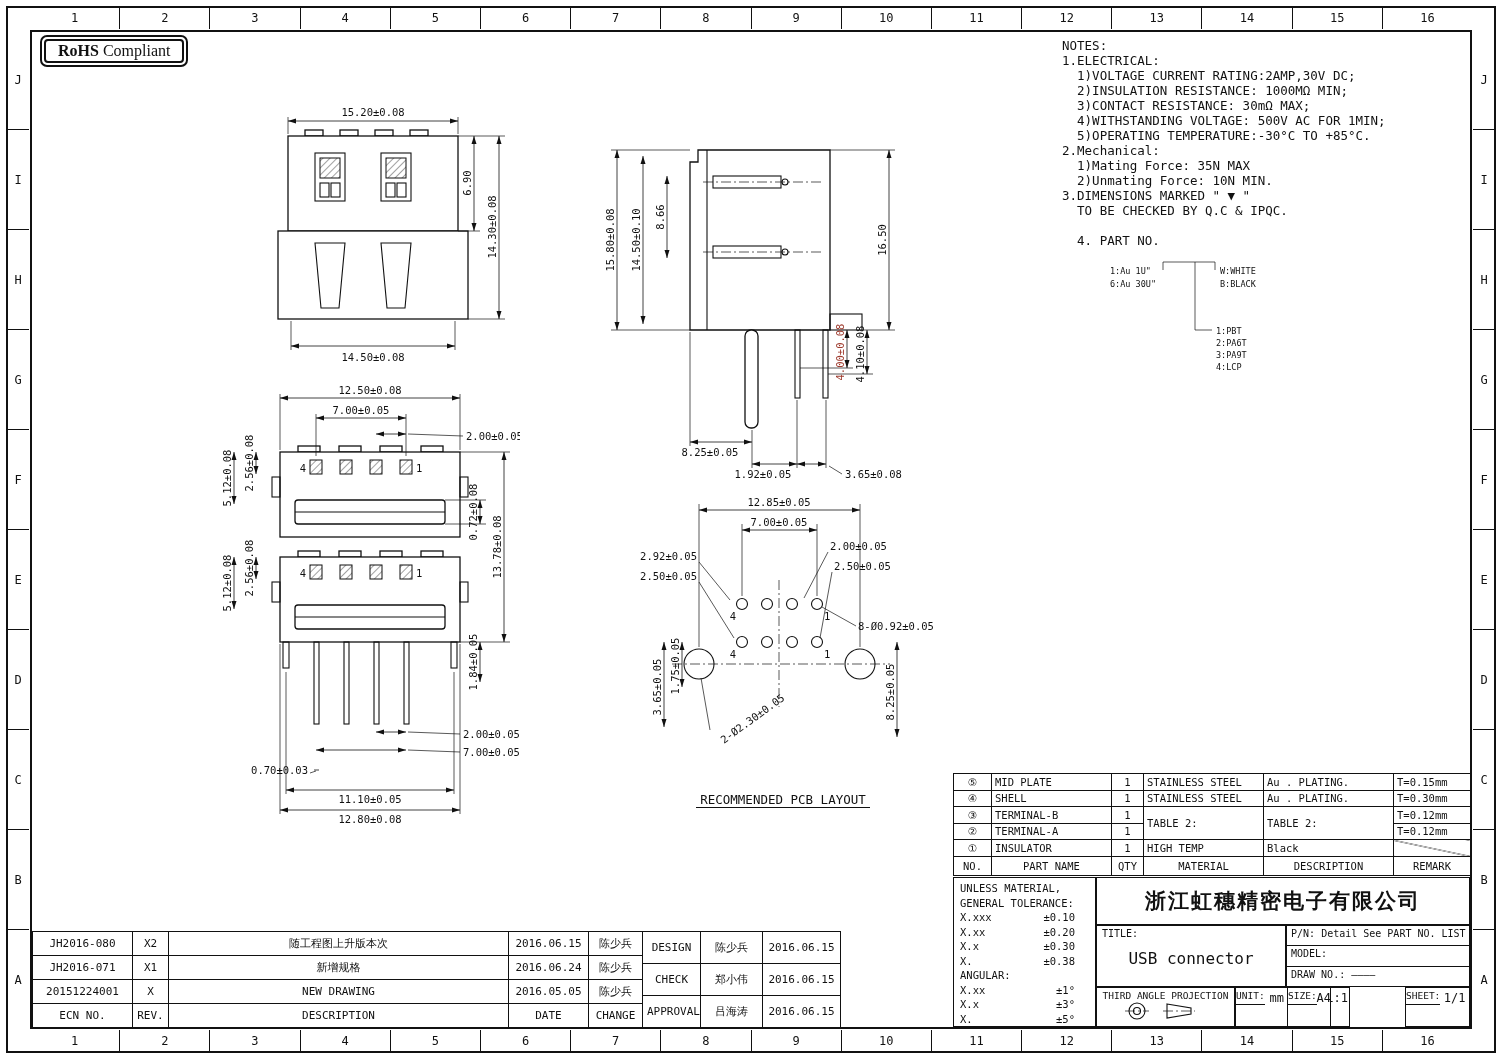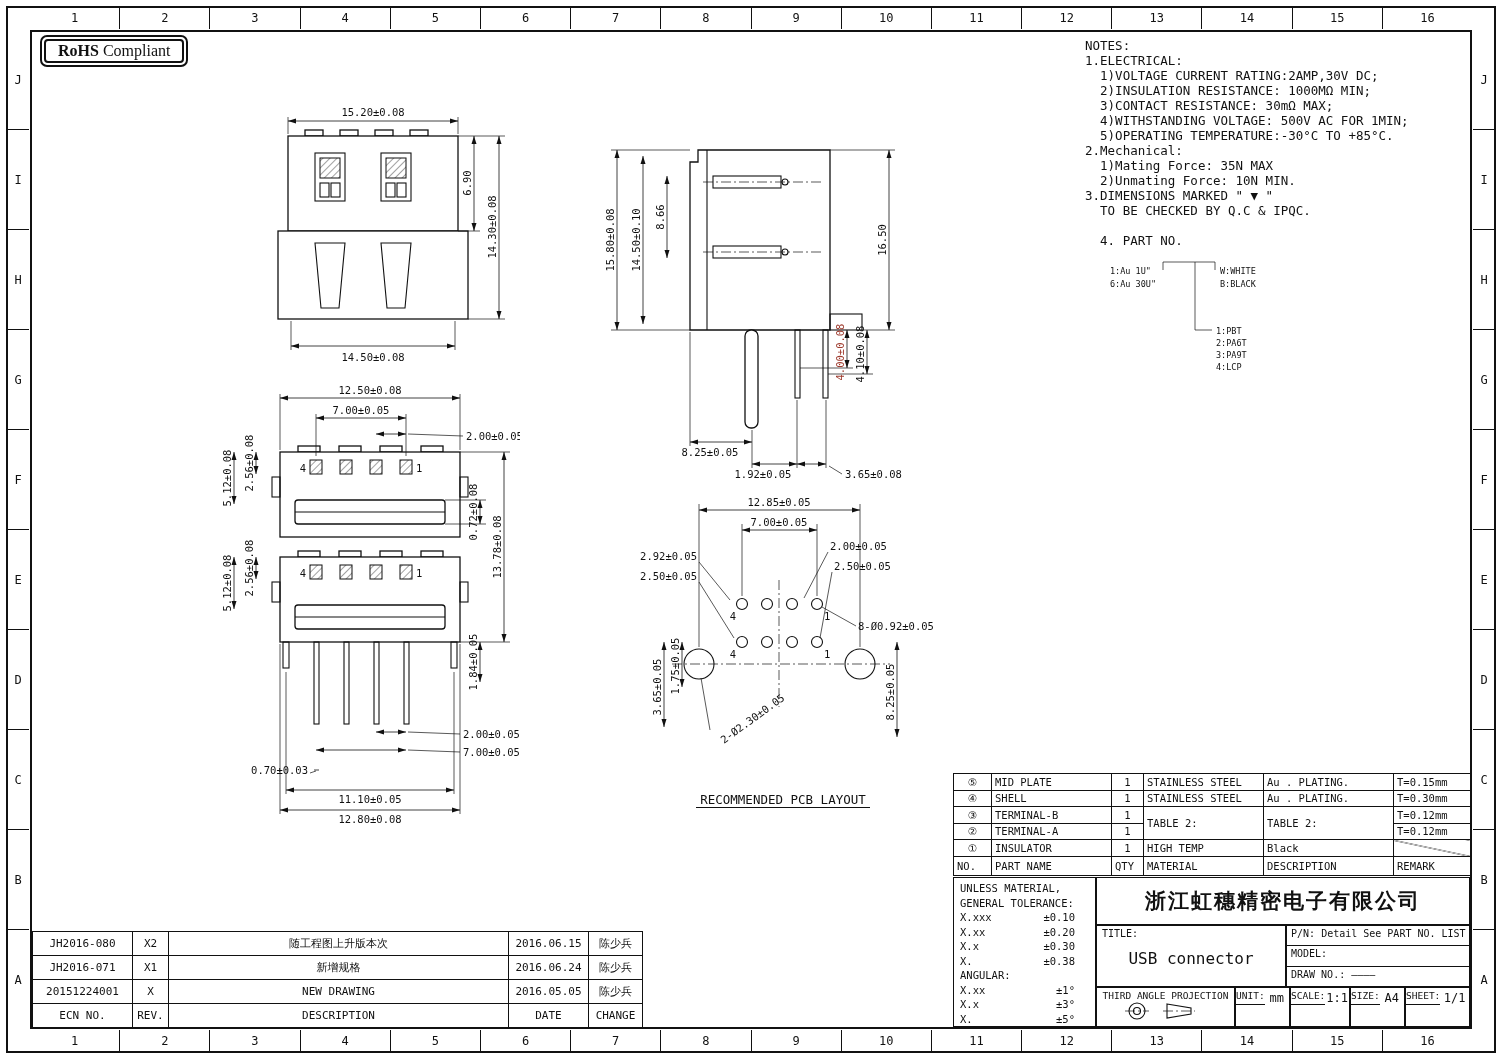--- a/index.html
+++ b/index.html
@@ -15,21 +15,21 @@
   .strip.h.top{top:7px}.strip.h.bottom{top:1030px}
   .strip.h .cell + .cell{border-left:1px solid #111}
   .strip.v{top:30px;height:999px;width:22px;flex-direction:column}
   .strip.v.left{left:7px}.strip.v.right{left:1473px}
   .strip.v .cell + .cell{border-top:1px solid #111}
   
   #rohs{position:absolute;left:40px;top:35px;border:2px solid #111;border-radius:7px;padding:2px;background:#fff}
   #rohs .inner{border:2px solid #111;border-radius:4px;padding:1px 12px;font-family:Liberation Serif, serif;font-size:16px;white-space:nowrap}
   #rohs .strong{font-weight:bold}
   
-  #notes{position:absolute;left:1085px;top:38px;width:400px}
+  #notes{position:absolute;left:1062px;top:38px;width:400px}
   .note-line{white-space:pre;font-size:12.5px;line-height:15px;min-height:15px}
   
   .view{position:absolute}
   .view text{font-family:"DejaVu Sans Mono",monospace;font-size:10.5px;fill:#111}
   .view text.sm{font-size:8.5px}
   .view text.red{fill:#9e3a2d}
   .geo{fill:#fff;stroke:#111;stroke-width:1.3}
   .geo2{fill:none;stroke:#111;stroke-width:1.1}
   .hatched{fill:url(#hatch);stroke:#111;stroke-width:1}
   .ext{stroke:#111;stroke-width:.7}
@@ -41,40 +41,40 @@
   
   table{border-collapse:collapse;table-layout:fixed}
   td{border:1px solid #111;font-size:11px;padding:0 4px;text-align:center;overflow:hidden;white-space:nowrap}
   #rev-table{position:absolute;left:32px;top:931px;width:610px}
   #rev-table td{height:24px}
   #appr-table{position:absolute;left:642px;top:931px;width:198px}
   #appr-table td{height:32px}
   #bom-table{position:absolute;left:953px;top:773px;width:517px;background:#fff}
   #bom-table td{height:16.5px;font-size:10.5px;padding:0 3px;text-align:left}
   #bom-table td.c{text-align:center}
-  #bom-table .head td{text-align:left;height:19px}
+  #bom-table .head td{text-align:center;height:19px}
   td.diag{background:linear-gradient(to top right,transparent calc(50% - .6px),#111 50%,transparent calc(50% + .6px))}
   
   .blockcell{position:absolute;border:1px solid #111;background:#fff}
   #tol-block{left:953px;top:877px;width:143px;height:150px;padding:3px 6px;font-size:10.5px;line-height:14.5px}
   .tol-row{display:flex;justify-content:space-between;padding-right:14px}
   #company-cell{left:1096px;top:877px;width:374px;height:48px;display:flex;align-items:center;justify-content:center;font-family:"DejaVu Sans",sans-serif;font-size:21px;font-weight:bold;letter-spacing:2px}
   #title-cell{left:1096px;top:925px;width:190px;height:62px;padding:2px 5px}
   #title-cell .lbl{font-size:10px}
   #title-cell .val{font-size:16px;text-align:center;margin-top:10px}
   #pn-cell{left:1286px;top:925px;width:184px;height:62px;display:flex;flex-direction:column}
   #pn-cell .row{flex:1;font-size:10px;padding:2px 4px;white-space:nowrap}
   #pn-cell .row + .row{border-top:1px solid #111}
   #proj-cell{left:1096px;top:987px;width:139px;height:40px;text-align:center;font-size:9.5px;padding-top:2px}
   .mini{top:987px;height:40px;display:flex;flex-direction:row;text-align:center}
   .mini .lbl{font-size:9.5px;border-bottom:1px solid #111;height:17px;line-height:16px}
   .mini .val{font-size:12px;flex:1;line-height:21px}
   #unit-cell{left:1235px;width:55px}
   #scale-cell{left:1290px;width:60px}
-  #size-cell{left:1350px;width:55px}
+  #size-cell{left:1287px;width:44px}
   #sheet-cell{left:1405px;width:65px}
 </style>
 </head>
 <body>
 
 <div id="sheet">
   <svg width="0" height="0" style="position:absolute">
     <defs>
       <marker id="arw" viewBox="0 0 8 6" markerWidth="8" markerHeight="6" refX="8" refY="3" orient="auto-start-reverse" markerUnits="userSpaceOnUse">
         <path d="M8,3 L0,0.5 L0,5.5 Z" fill="#111"></path>
@@ -601,13 +601,38 @@
       <tr>
         <td>ECN NO.</td>
           <td>REV.</td>
           <td>DESCRIPTION</td>
           <td>DATE</td>
           <td>CHANGE</td>
       </tr>
     </tbody>
   </table>
 
+  <table id="appr-table">
+    <colgroup>
+        <col style="width:58px">
+        <col style="width:62px">
+        <col style="width:78px">
+      </colgroup>
+    <tbody>
+
+    <tr>
+        <td>DESIGN</td>
+          <td>陈少兵</td>
+          <td>2016.06.15</td>
+      </tr>
+        <tr>
+        <td>CHECK</td>
+          <td>郑小伟</td>
+          <td>2016.06.15</td>
+      </tr>
+        <tr>
+        <td>APPROVAL</td>
+          <td>吕海涛</td>
+          <td>2016.06.15</td>
+      </tr>
+      </tbody>
+  </table>
 </div>
 
 </body></html>

